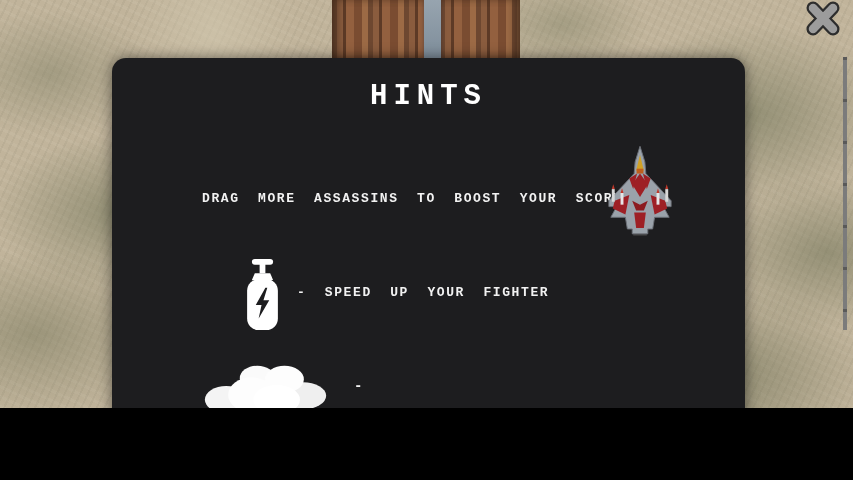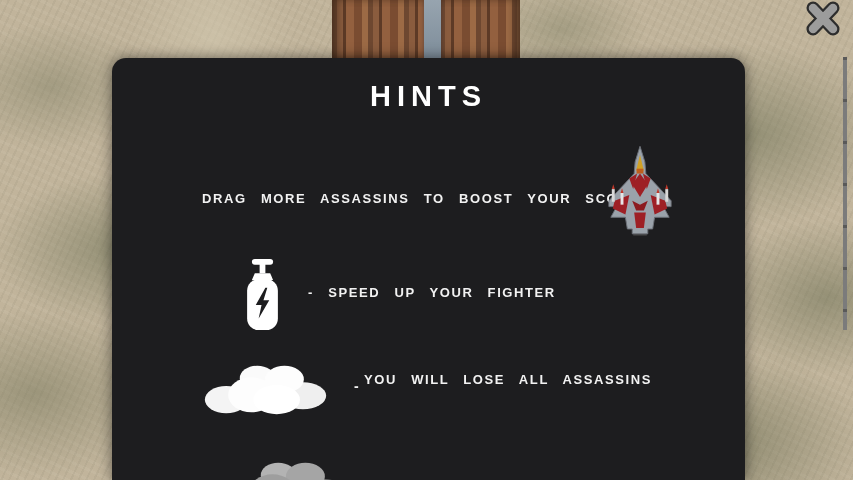--- a/index.html
+++ b/index.html
@@ -1,18 +1,18 @@
 <!DOCTYPE html>
 <html><head>
 <meta charset="utf-8">
 <style>
   html,body{margin:0;padding:0;background:#000;}
   #screen{
-    position:relative;width:853px;height:480px;overflow:hidden;
-    font-family:Liberation Sans, sans-serif;
+    position:relative;width:853px;height:408px;overflow:hidden;
+    font-family:Liberation Mono, monospace;
   }
   
   .bg{
     position:absolute;inset:0;
     background-color:#c1b49b;
     background-image:
       radial-gradient(ellipse 150px 90px at 6% 18%, rgba(125,125,98,.45), transparent 70%),
       radial-gradient(ellipse 180px 110px at 14% 52%, rgba(108,112,84,.55), transparent 70%),
       radial-gradient(ellipse 200px 120px at 4% 82%, rgba(118,118,90,.5), transparent 70%),
       radial-gradient(ellipse 160px 90px at 28% 92%, rgba(98,102,74,.45), transparent 70%),
@@ -58,21 +58,21 @@
   .title{
     position:absolute;top:22px;left:0;width:100%;
     text-align:center;font-size:29px;font-weight:bold;
     letter-spacing:6px;color:#ffffff;
   }
   .hint-text{
     position:absolute;font-size:13px;font-weight:bold;
     letter-spacing:1.6px;word-spacing:9px;color:#f2f2f2;white-space:nowrap;
   }
   .t-drag{left:90px;top:133px;}
-  .t-speed{left:196px;top:227px;}
+  .t-speed{left:185px;top:227px;}
   .t-gray{left:238px;top:406px;}
   .cloud-text{
     position:absolute;left:252px;top:309px;width:286px;
     text-align:center;font-size:13px;font-weight:bold;
     letter-spacing:1.6px;word-spacing:9px;line-height:25px;color:#f2f2f2;white-space:nowrap;
   }
   .dash-sep{
     position:absolute;left:242px;top:320px;font-size:14px;font-weight:bold;color:#f2f2f2;
   }
   .icon-jet{position:absolute;left:493px;top:86px;width:70px;height:98px;}
@@ -144,21 +144,20 @@
     <svg class="icon-cloud-white" viewBox="0 0 130 68">
       <ellipse cx="24" cy="46" rx="22" ry="14" fill="#f4f4f4"></ellipse>
       <ellipse cx="103" cy="42" rx="24" ry="14" fill="#efefef"></ellipse>
       <ellipse cx="56" cy="24" rx="18" ry="13" fill="#fafafa"></ellipse>
       <ellipse cx="84" cy="25" rx="20" ry="14" fill="#fdfdfd"></ellipse>
       <ellipse cx="50" cy="41" rx="24" ry="18" fill="#fdfdfd"></ellipse>
       <ellipse cx="76" cy="46" rx="24" ry="15" fill="#ffffff"></ellipse>
     </svg>
     <div class="dash-sep">-</div>
     <div class="cloud-text">
-      <div>YOU WILL LOSE ALL ASSASSINS</div>
     </div>
 
     <svg class="icon-cloud-gray" viewBox="0 0 130 68">
       <ellipse cx="24" cy="46" rx="22" ry="14" fill="#8f8f8f"></ellipse>
       <ellipse cx="103" cy="42" rx="24" ry="14" fill="#868686"></ellipse>
       <ellipse cx="56" cy="24" rx="18" ry="13" fill="#b3b3b3"></ellipse>
       <ellipse cx="84" cy="25" rx="20" ry="14" fill="#a5a5a5"></ellipse>
       <ellipse cx="50" cy="41" rx="24" ry="18" fill="#9e9e9e"></ellipse>
       <ellipse cx="76" cy="46" rx="24" ry="15" fill="#989898"></ellipse>
     </svg>

